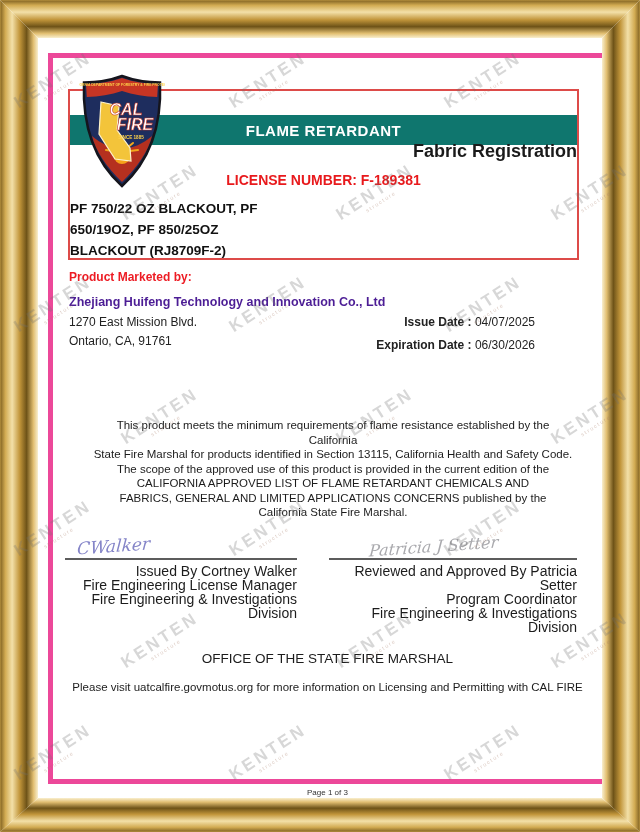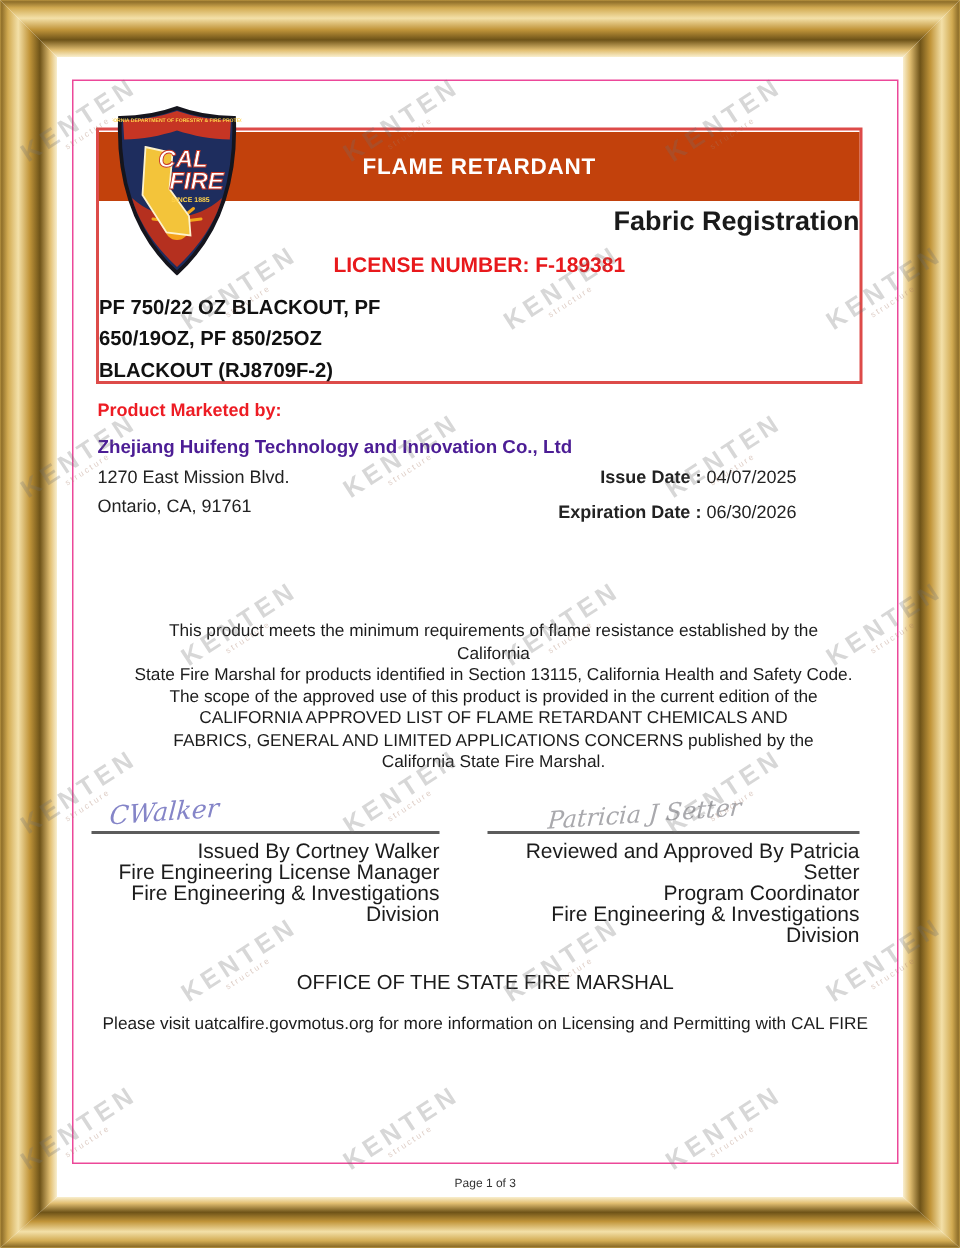--- a/index.html
+++ b/index.html
@@ -17,26 +17,26 @@
     clip-path:polygon(38px 0,602px 0,640px 34px,0 34px);}
   .fr-left{left:0;top:0;width:38px;height:832px;
     background:linear-gradient(to left,#f9efcf 0%,#e2bf72 12%,#6e5318 30%,#c1953a 48%,#f3e0a8 68%,#d2ab52 86%,#8f6f2a 97%,#b99440 100%);
     clip-path:polygon(0 0,38px 38px,38px 798px,0 832px);}
   .fr-right{left:602px;top:0;width:38px;height:832px;
     background:linear-gradient(to right,#f9efcf 0%,#e2bf72 12%,#6e5318 30%,#c1953a 48%,#f3e0a8 68%,#d2ab52 86%,#8f6f2a 97%,#b99440 100%);
     clip-path:polygon(38px 0,0 38px,0 798px,38px 832px);}
 
   
   .page{position:absolute;left:48px;top:53px;width:549px;height:721px;
-    border:1px solid #ec4899;background:#fff;z-index:2;}
+    border:5px solid #ec4899;background:#fff;z-index:2;}
 
   
   .red-box{position:absolute;left:15px;top:31px;width:507px;height:167px;
     border:2px solid #dd4b49;background:#fff;}
-  .banner{position:absolute;left:0;right:0;top:1px;height:46px;background:#c2410c;
+  .banner{position:absolute;left:0;right:0;top:24px;height:30px;background:#0f766e;
     display:flex;align-items:center;justify-content:center;}
   .banner-text{color:#fff;font-weight:bold;font-size:15px;letter-spacing:.5px;}
   .cert-title{position:absolute;left:0;right:0;top:50px;text-align:right;
     font-size:18px;font-weight:bold;color:#1a1a1a;}
   .license{position:absolute;left:0;right:0;top:81px;text-align:center;
     font-size:14px;font-weight:bold;color:#e8191c;}
   .product{position:absolute;left:0;right:0;top:107px;text-align:left;
     font-size:13.5px;font-weight:bold;line-height:21px;white-space:pre-line;color:#111;}
 
   

